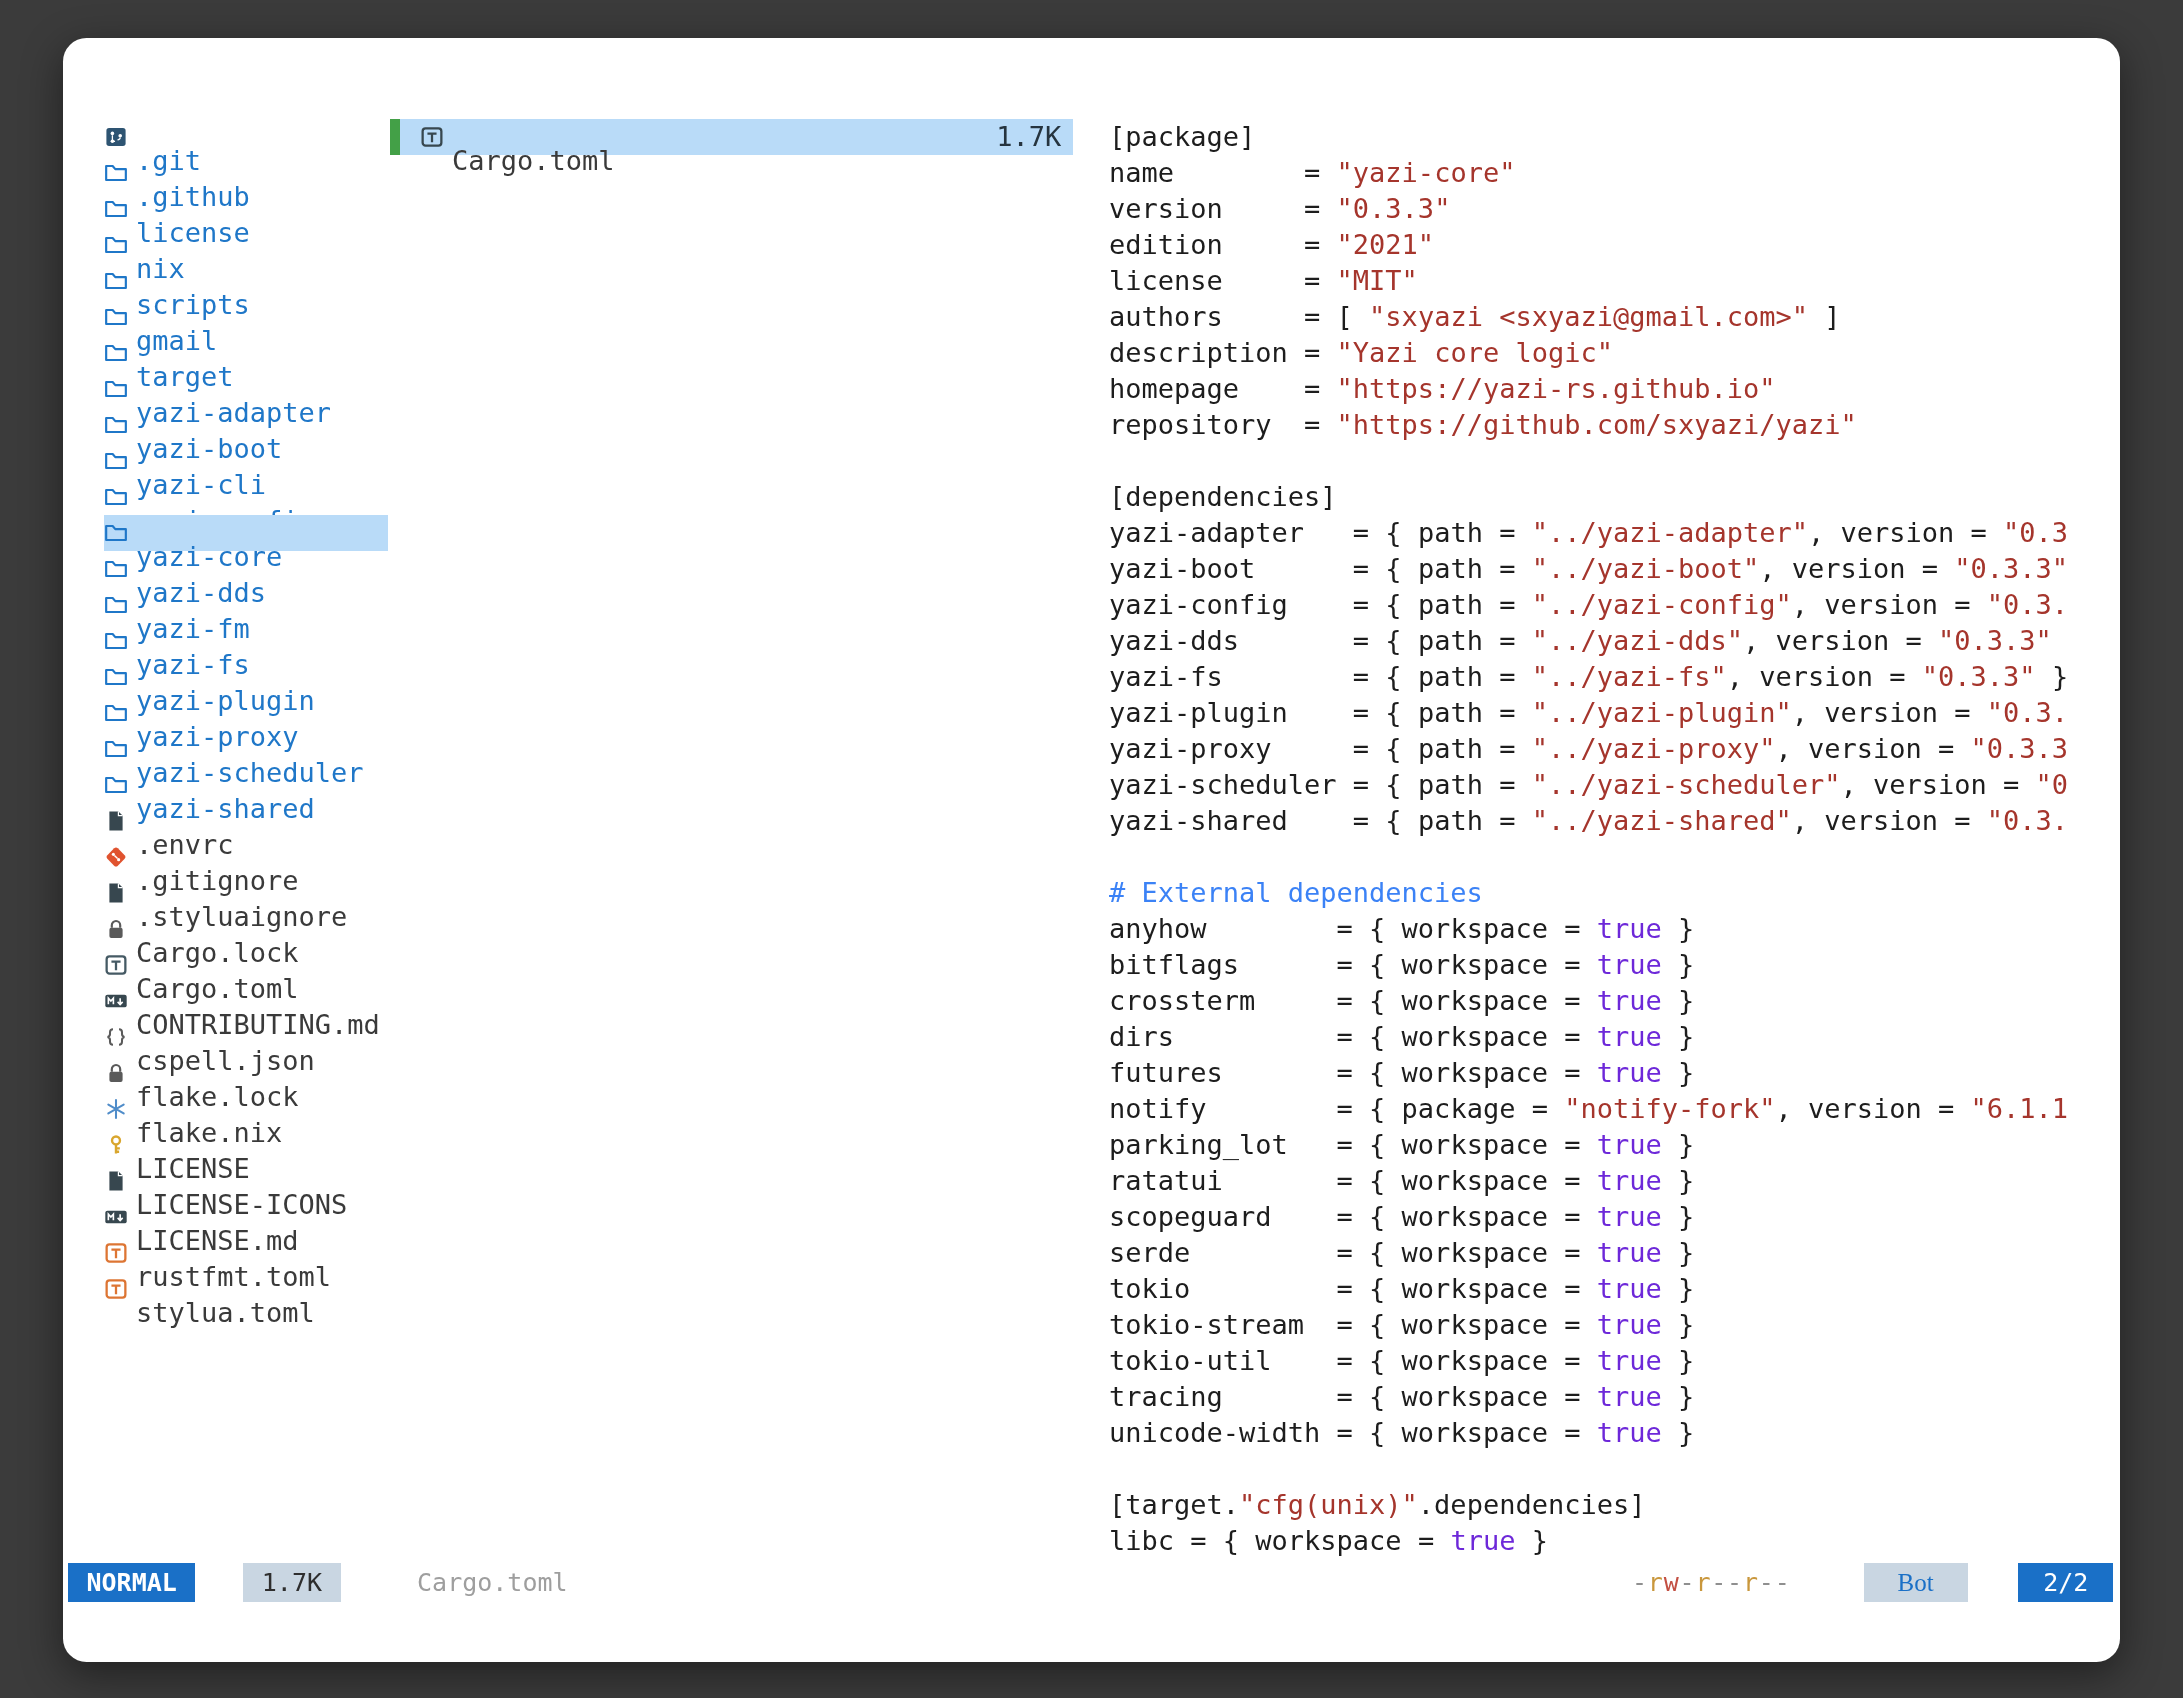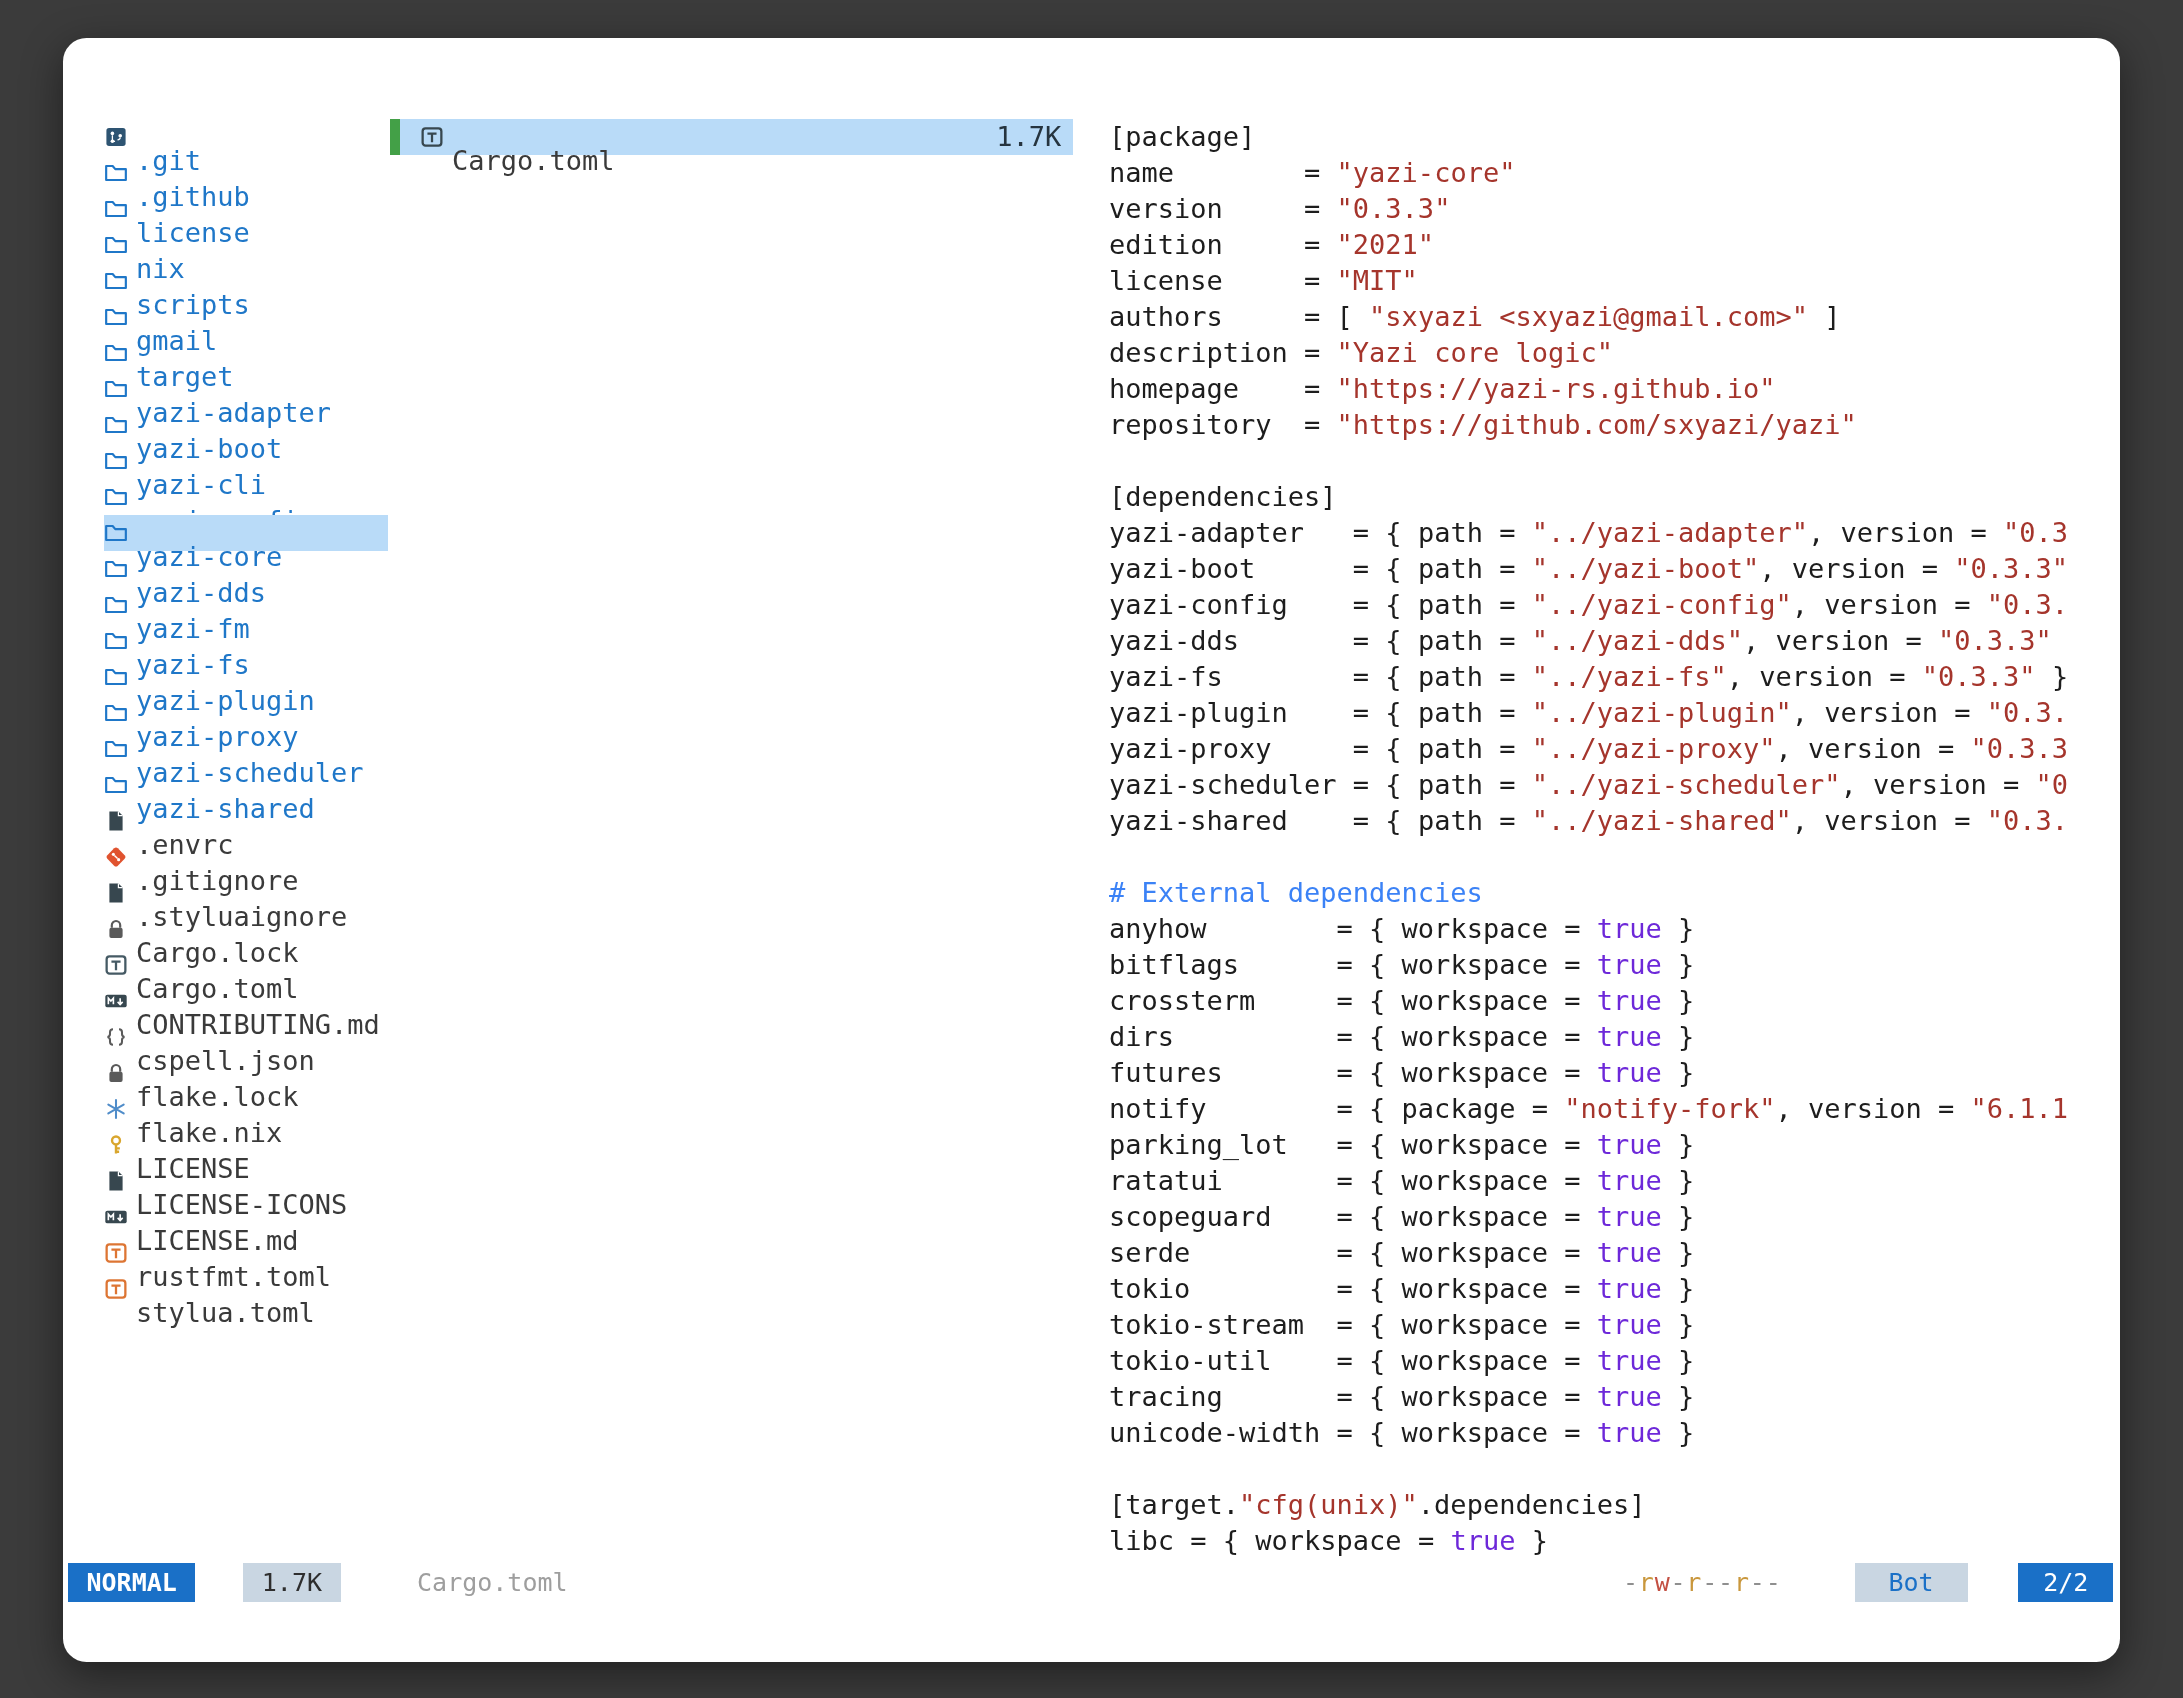--- a/index.html
+++ b/index.html
@@ -30,21 +30,21 @@
     align-items:center;font-size:25px;gap:48px;}
   .chip{display:flex;align-items:center;height:39px;}
   .chip-mode{background:#1a70c7;color:#ffffff;font-weight:bold;padding:0 18.5px;}
   .chip-size{background:#c9d6e2;color:#2e2e2e;padding:0 18.5px;}
   .file-name{color:#9e9e9e;margin-left:28.5px;}
   .spacer{flex:1;}
   .perms{margin-right:25px;letter-spacing:0.8px;}
   .perm-dash{color:#8f8f8f;}
   .perm-r{color:#c9973c;}
   .perm-w{color:#c35043;}
-  .chip-pos{background:#c9d6e2;color:#1a70c7;padding:0 34px;margin-right:2.5px;}
+  .chip-pos{background:#c9d6e2;color:#1a70c7;padding:0 34px;margin-right:2.5px;font-family:Liberation Serif, serif;}
   .chip-page{background:#1a70c7;color:#ffffff;padding:0 25px;}
 </style>
 </head>
 <body>
 
 <div class="window">
   <div class="pane pane-left" id="left-pane">
       <div class="row">
         <span class="icon" style="color: rgb(46, 84, 114);">
           <svg viewBox="0 0 20 20">

